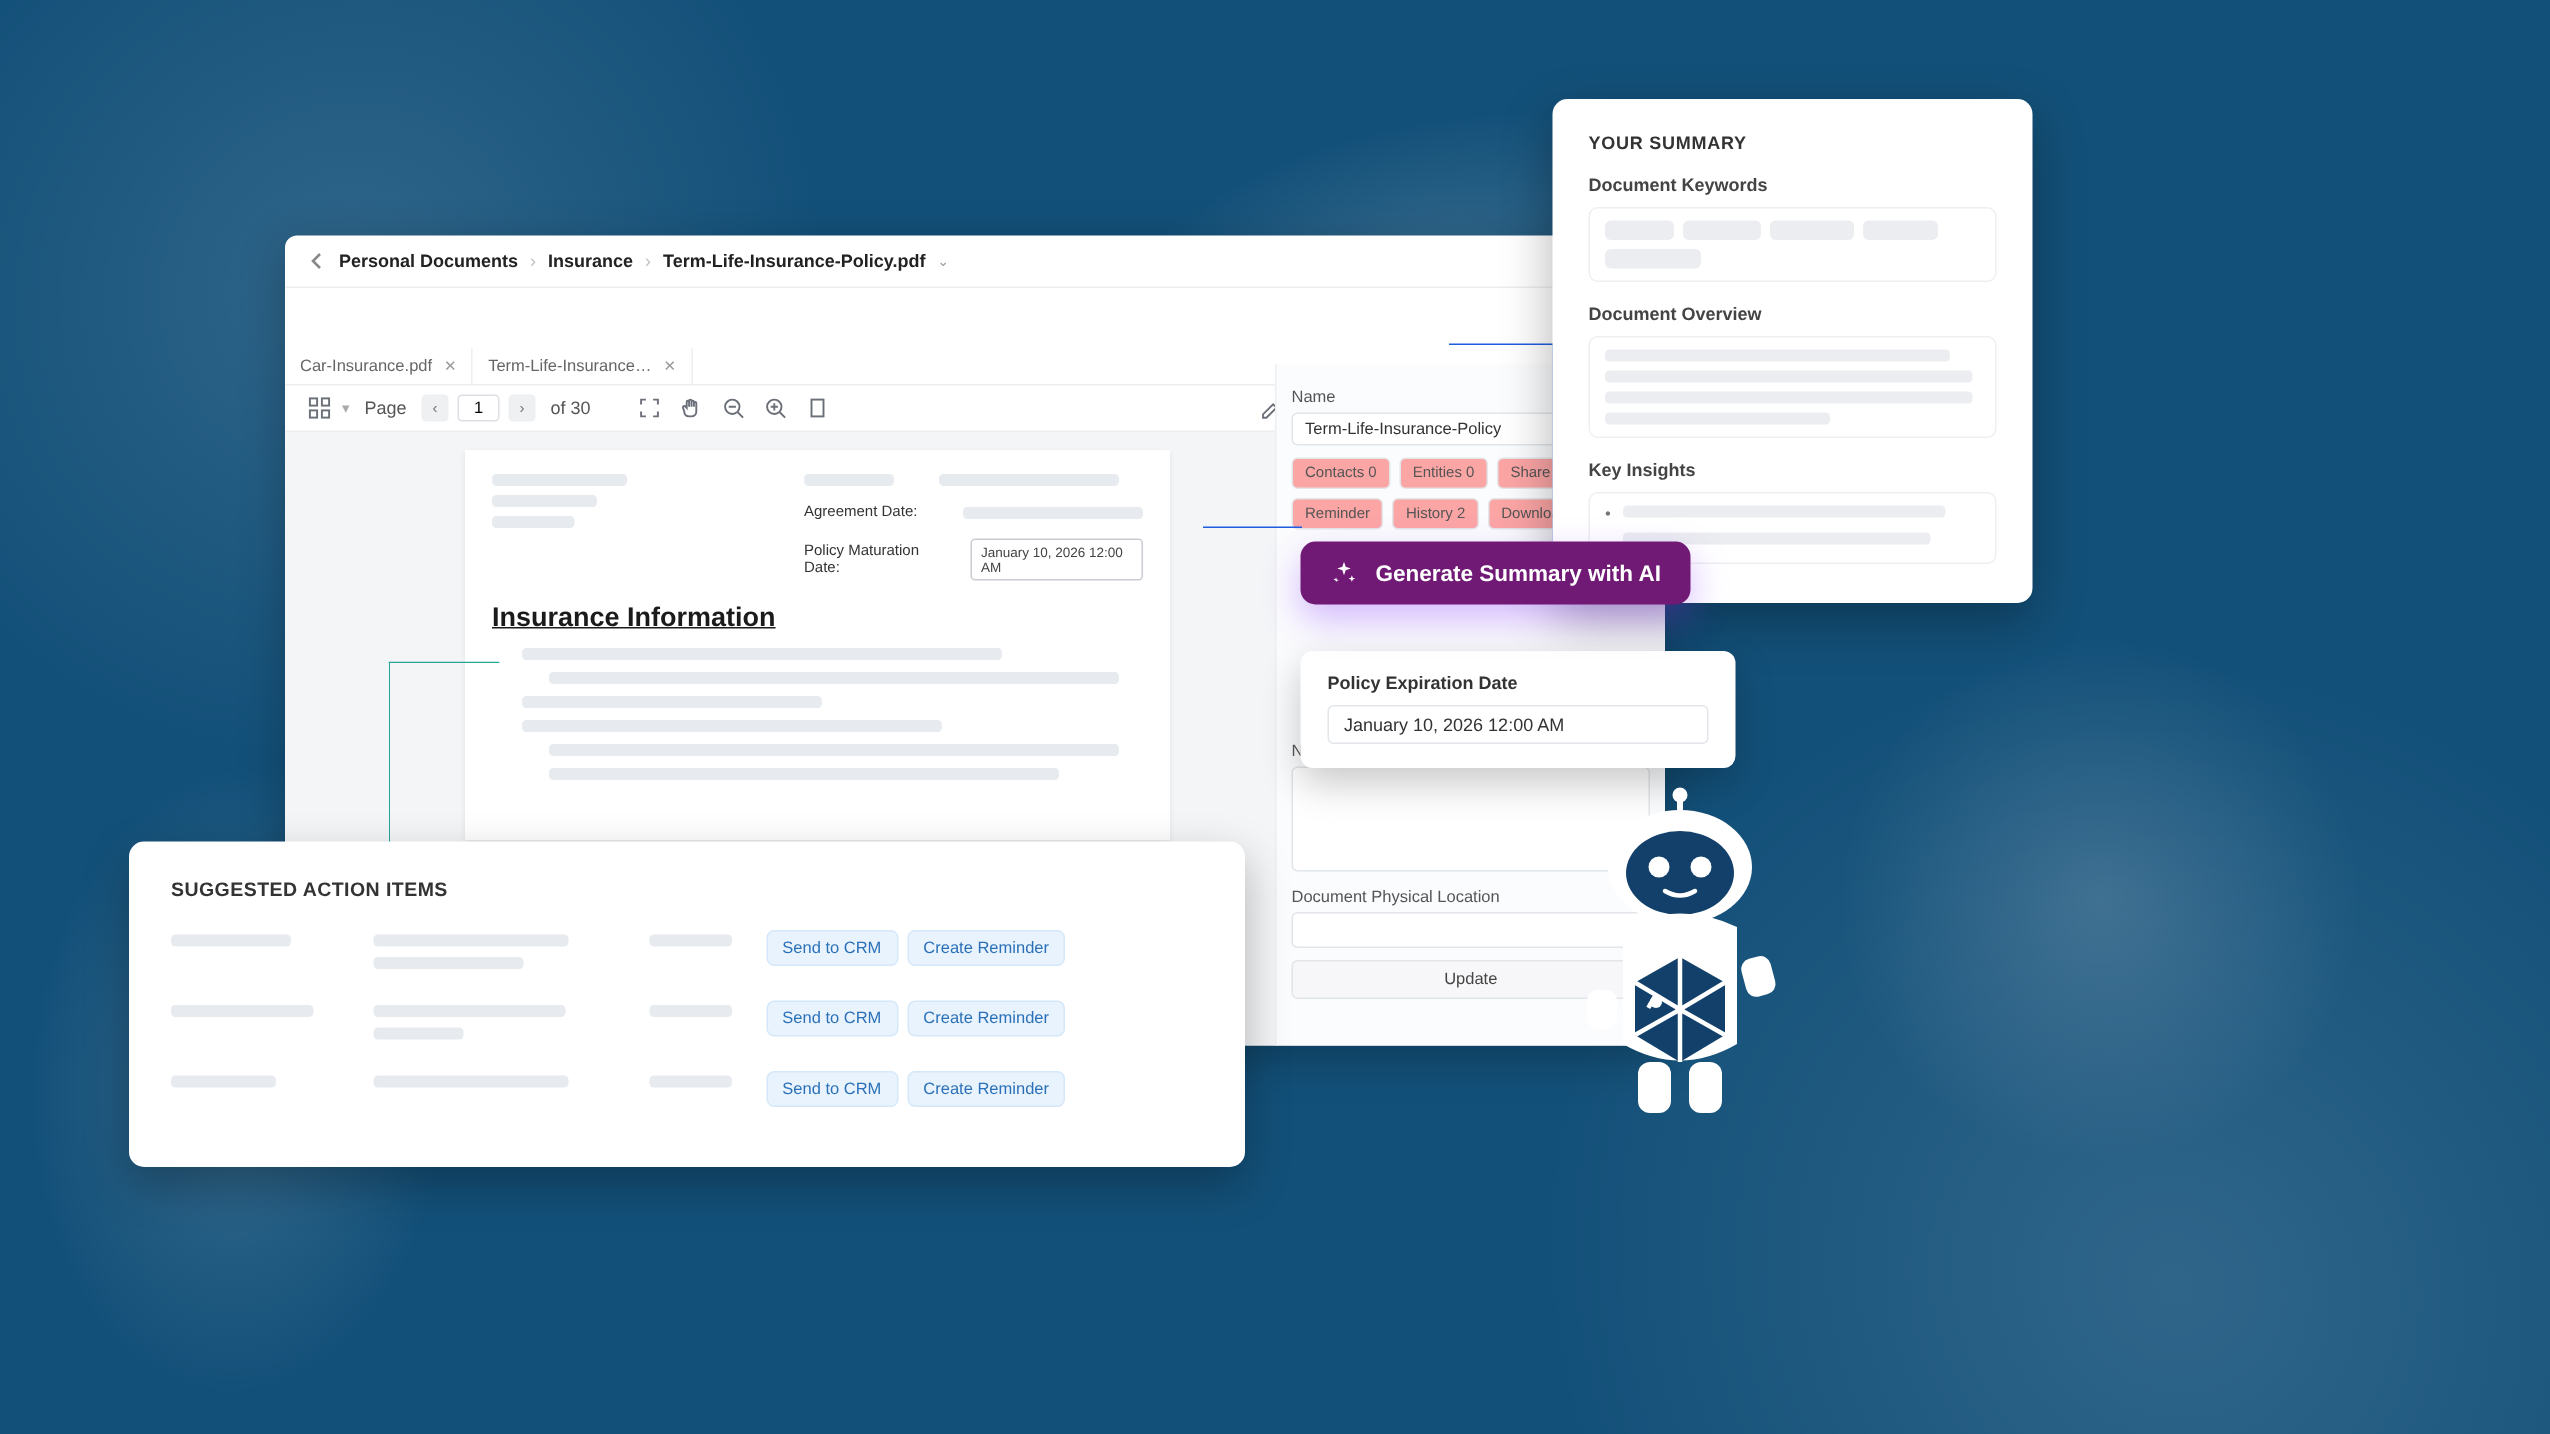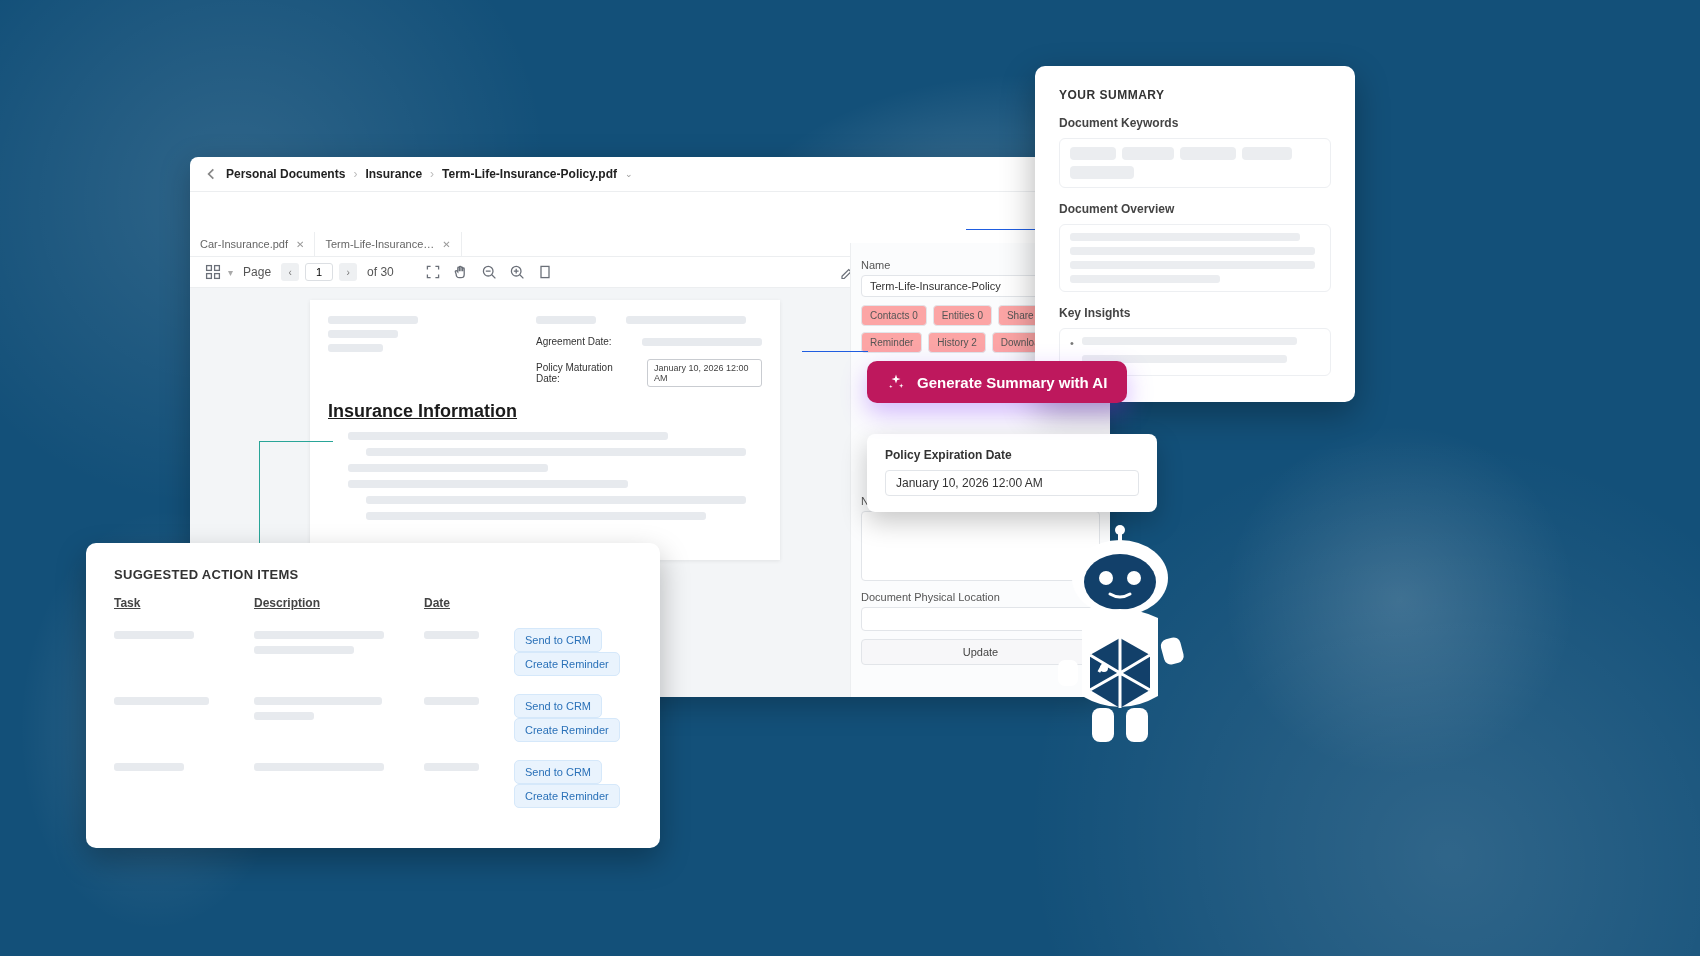--- a/index.html
+++ b/index.html
@@ -58,31 +58,31 @@
   
   .summary-card { position:absolute; left:1035px; top:66px; width:320px; background:#fff; border-radius:10px; box-shadow:0 12px 34px rgba(0,0,0,.3); padding:22px 24px 26px; z-index:5; }
   .summary-card h3 { font-size:12px; letter-spacing:.5px; color:#333; font-weight:700; margin-bottom:4px;}
   .summary-card .sect { font-size:12px; font-weight:600; color:#444; margin:14px 0 8px;}
   .summary-card .ph-box { border:1px solid #edeff2; border-radius:6px; padding:8px 10px; display:flex; flex-wrap:wrap; gap:6px;}
   .summary-card .ph-box.col { flex-direction:column;}
   .summary-card .ph { background:#ebedf0; }
   .bullet-row { display:flex; gap:8px; font-size:11px; color:#777; }
 
   
-  .ai-btn { position:absolute; left:867px; top:361px; z-index:7; background:#be185d; color:#fff; border-radius:10px; padding:12px 20px; font-size:15px; font-weight:600; display:flex; align-items:center; gap:12px; box-shadow:0 10px 24px rgba(138,61,255,.35); cursor:pointer; }
+  .ai-btn { position:absolute; left:867px; top:361px; z-index:7; background:#701a75; color:#fff; border-radius:10px; padding:12px 20px; font-size:15px; font-weight:600; display:flex; align-items:center; gap:12px; box-shadow:0 10px 24px rgba(138,61,255,.35); cursor:pointer; }
   .ai-btn .sparkle { width:18px; height:18px; }
   .ai-btn svg { fill:#fff; }
 
   
   .expiry-callout { position:absolute; left:867px; top:434px; width:290px; background:#fff; border-radius:8px; box-shadow:0 10px 26px rgba(0,0,0,.22); padding:14px 18px 16px; z-index:6; }
   .expiry-callout .lbl { font-size:12px; font-weight:600; color:#333; margin-bottom:8px;}
   .expiry-callout .val { font-size:12px; border:1px solid #e2e5e9; border-radius:4px; padding:5px 10px; color:#333; }
 
   
-  .actions-card { position:absolute; left:86px; top:543px; width:574px; background:#fff; border-radius:10px; box-shadow:0 12px 30px rgba(0,0,0,.28); padding:24px 28px 28px; z-index:8; }
+  .actions-card { position:absolute; left:86px; top:561px; width:744px; background:#fff; border-radius:10px; box-shadow:0 12px 30px rgba(0,0,0,.28); padding:24px 28px 28px; z-index:8; }
   .actions-card h3 { font-size:13px; font-weight:700; letter-spacing:.3px; color:#333; margin-bottom:14px;}
   .actions-card table { width:100%; border-collapse:collapse; font-size:12px; color:#444;}
   .actions-card th { text-align:left; font-size:12px; font-weight:600; text-decoration:underline; padding-bottom:12px; }
   .actions-card td { vertical-align:top; padding:6px 0 12px; }
   .pillbtn { display:inline-block; background:#e9f3fd; color:#2a71b8; border:1px solid #d5e8fa; border-radius:5px; font-size:11px; padding:5px 10px; margin-right:6px; cursor:pointer; }
 
   
   .connector { position:absolute; z-index:3; pointer-events:none; }
   .teal-line { left:259px; top:441px; width:74px; height:200px; border-left:1.5px solid #29a598; border-top:1.5px solid #29a598; border-bottom-left-radius:3px; }
   .blue-line-a { left:802px; top:351px; width:66px; height:8px; border-top:1.5px solid #1f5de0; }
@@ -330,26 +330,20 @@
 
 <div class="expiry-callout">
   <div class="lbl">Policy Expiration Date</div>
   <div class="val">January 10, 2026 12:00 AM</div>
 </div>
 
 <div class="actions-card">
   <h3>SUGGESTED ACTION ITEMS</h3>
   <table>
     <tbody>
-        <tr>
-      <th style="width:140px">Task</th>
-      <th style="width:170px">Description</th>
-      <th style="width:90px">Date</th>
-      <th></th>
-    </tr>
     <tr>
       <td><span class="ph" style="width:80px"></span></td>
       <td><span class="ph" style="width:130px"></span><br><span class="ph" style="width:100px;margin-top:4px;display:inline-block"></span></td>
       <td><span class="ph" style="width:55px"></span></td>
       <td><span class="pillbtn">Send to CRM</span><span class="pillbtn">Create Reminder</span></td>
     </tr>
     <tr>
       <td><span class="ph" style="width:95px"></span></td>
       <td><span class="ph" style="width:128px"></span><br><span class="ph" style="width:60px;margin-top:4px;display:inline-block"></span></td>
       <td><span class="ph" style="width:55px"></span></td>

